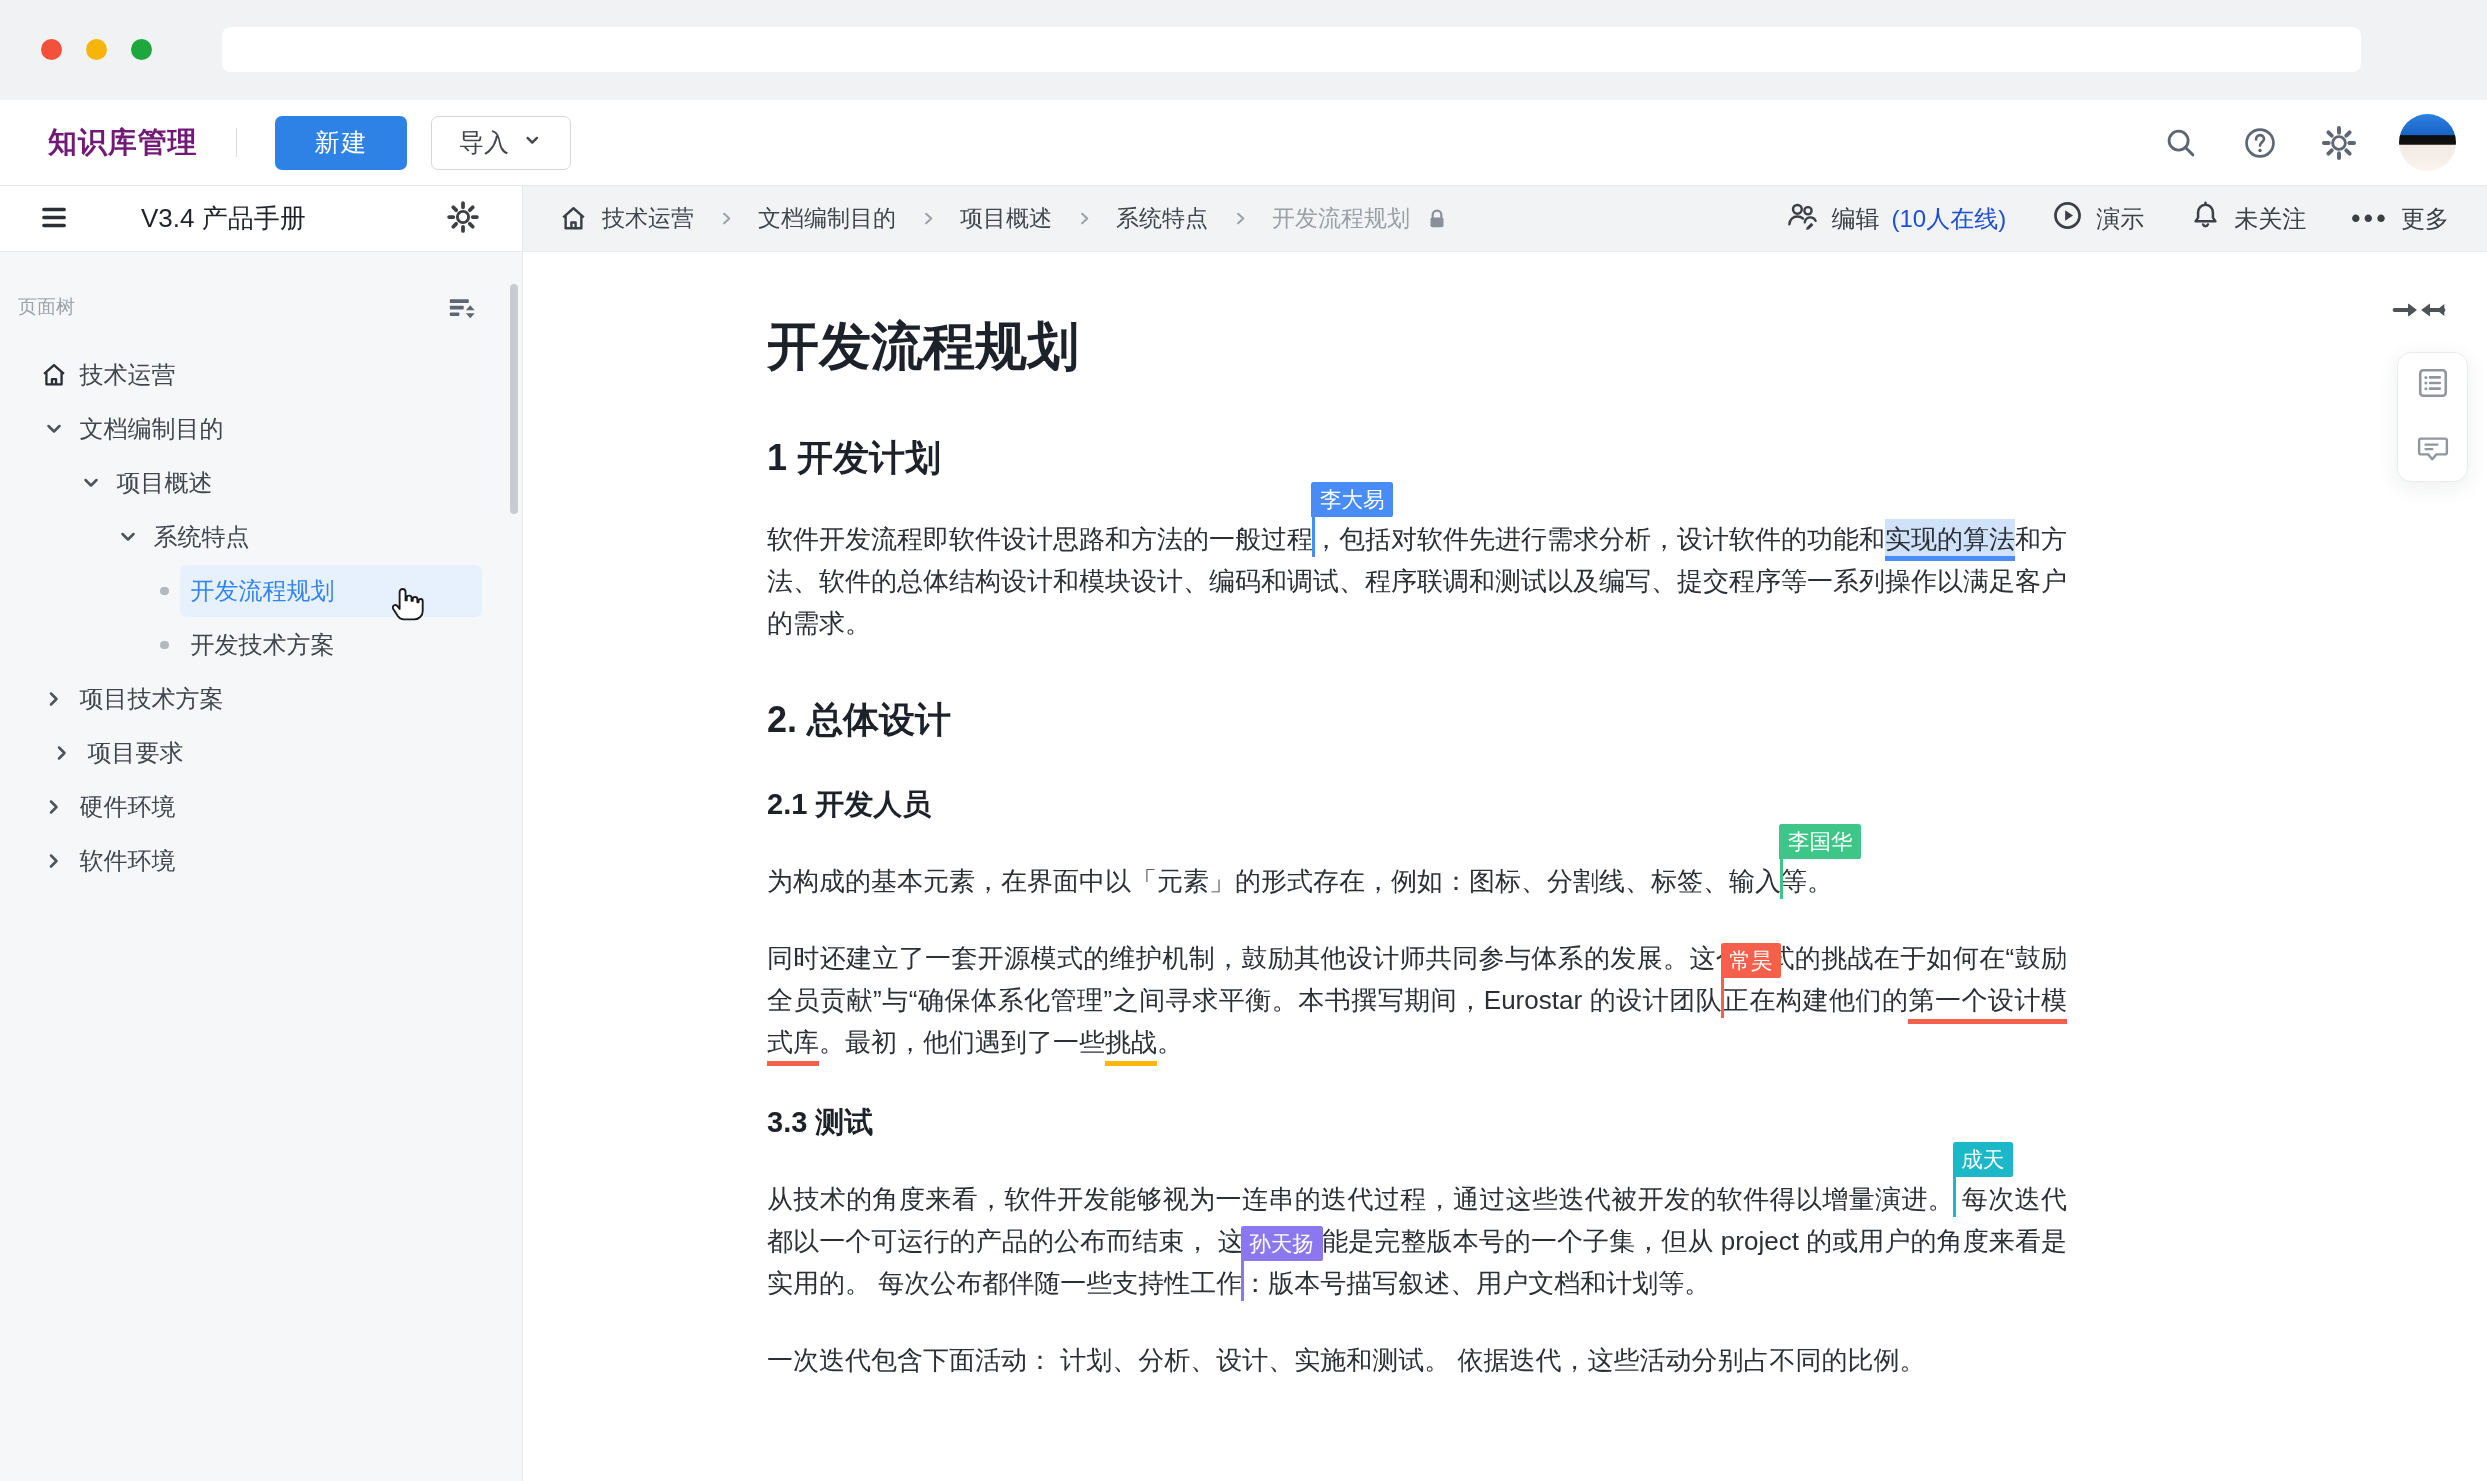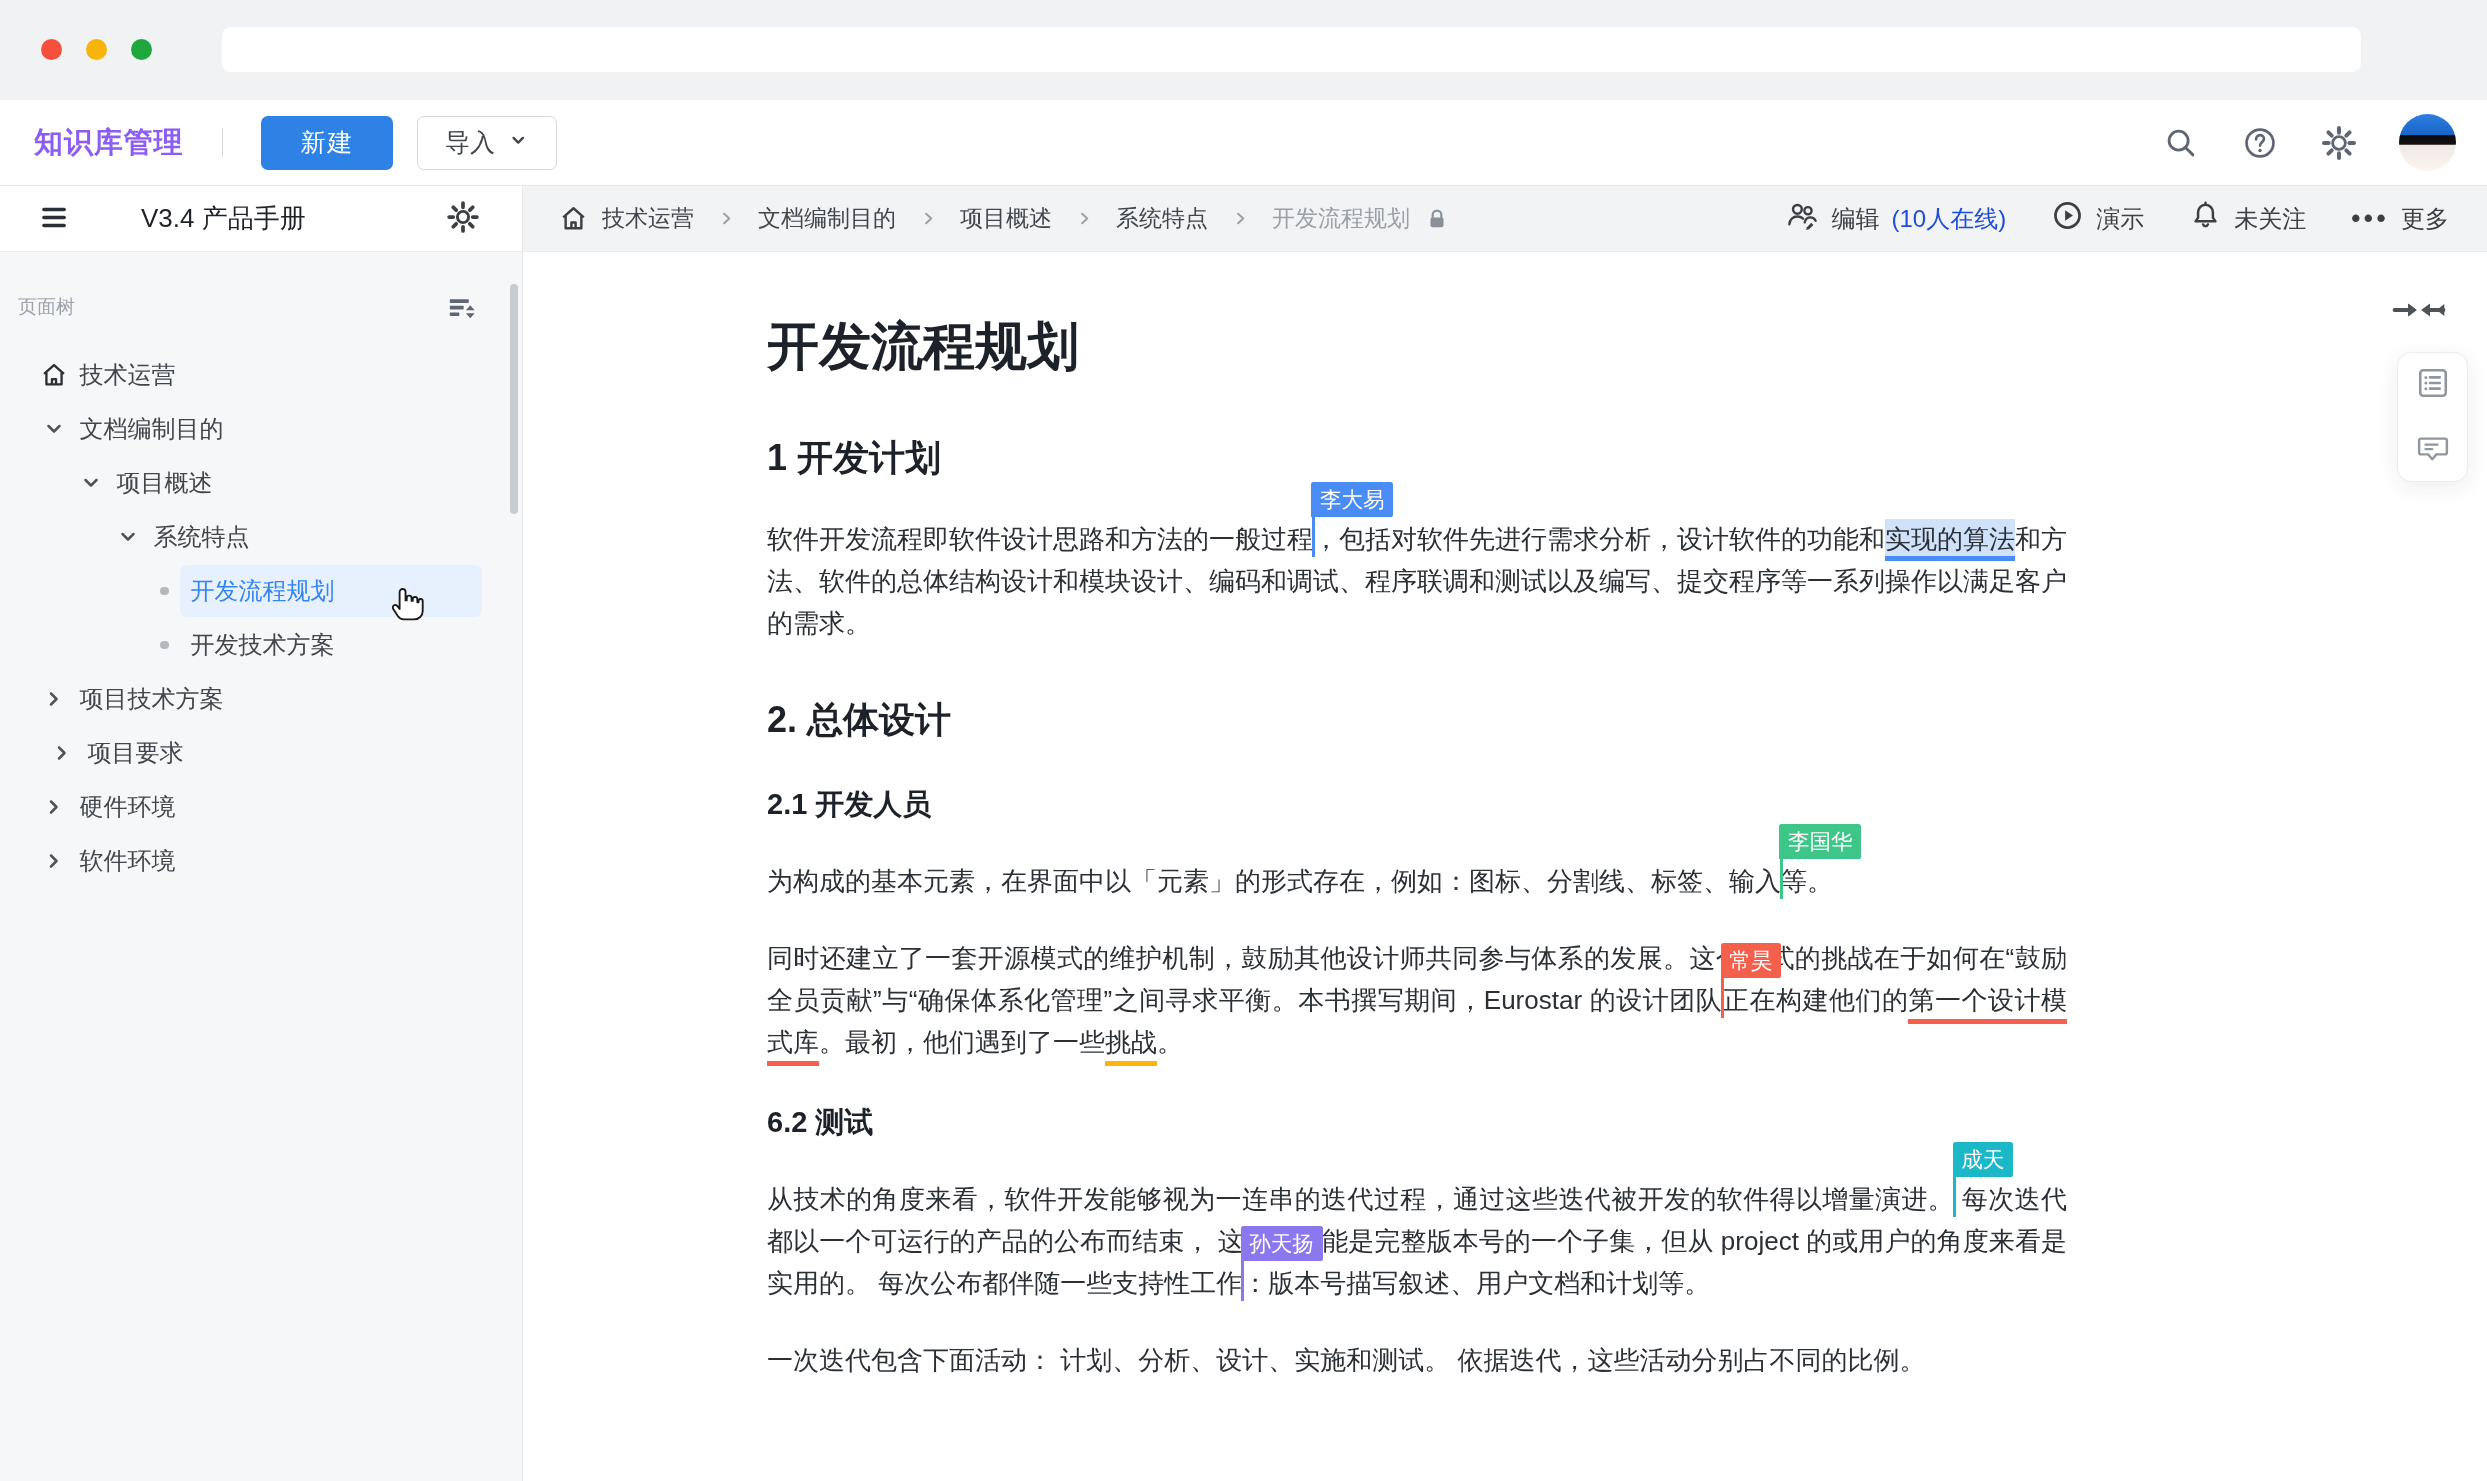--- a/index.html
+++ b/index.html
@@ -11,21 +11,21 @@
   .titlebar { position:relative; height:100px; background:#f1f2f4; }
   .traffic { position:absolute; top:39px; left:41px; display:flex; gap:24px; }
   .light { width:21px; height:21px; border-radius:50%; }
   .light.red { background:#f4503c; }
   .light.yellow { background:#f7b50c; }
   .light.green { background:#1ea73c; }
   .urlbar { position:absolute; left:222px; top:27px; width:2139px; height:45px; background:#fff; border-radius:8.6px; }
 
   
   .appbar { position:relative; height:86px; background:#fff; border-bottom:1.7px solid #e6e7e9; display:flex; align-items:center; }
-  .app-title { font-size:29px; font-weight:700; color:#8b5cf6; margin-left:34px; letter-spacing:0.9px; }
+  .app-title { font-size:29px; font-weight:700; color:#701a75; margin-left:48px; letter-spacing:0.9px; }
   .vdiv { width:1.7px; height:29px; background:#d9dbde; margin:0 38px 0 38px; }
   .btn-new { width:132px; height:54px; background:#2e82e6; color:#fff; font-size:25px; border:none; border-radius:7px; display:flex; align-items:center; justify-content:center; letter-spacing:1.7px; }
   .btn-import { width:140px; height:54px; background:#fff; color:#41464d; font-size:25px; border:1.7px solid #d5d7da; border-radius:7px; display:flex; align-items:center; justify-content:center; gap:12px; margin-left:24px; }
   .appbar-right { margin-left:auto; display:flex; align-items:center; gap:41px; margin-right:31px; }
   .hicon { width:38px; height:38px; display:flex; align-items:center; justify-content:center; }
   .avatar { width:57px; height:57px; border-radius:50%; background:linear-gradient(180deg,#2c80e0 0%,#1a64c8 36%,#0d0d0d 38%,#111 53%,#f2e9e4 55%,#fbf4ef 100%); }
 
   
   .main { display:flex; height:1295px; }
   .sidebar { position:relative; width:523px; background:#f6f7f8; border-right:1.7px solid #e8e9eb; flex:none; }
@@ -345,21 +345,21 @@
       <div class="doc-area">
         <div class="doc">
           <h1>开发流程规划</h1>
           <div id="doc-blocks">
               <h2>1 开发计划</h2>
               <p>软件开发流程即软件设计思路和方法的一般过程<span class="ccur" style="--c: var(--c-blue);"><span class="caret"></span><span class="tag">李大易</span></span>，包括对软件先进行需求分析，设计软件的功能和<span class="hl-blue">实现的算法</span>和方法、软件的总体结构设计和模块设计、编码和调试、程序联调和测试以及编写、提交程序等一系列操作以满足客户的需求。</p>
               <h2>2. 总体设计</h2>
               <h3>2.1 开发人员</h3>
               <p>为构成的基本元素，在界面中以「元素」的形式存在，例如：图标、分割线、标签、输入<span class="ccur" style="--c: var(--c-green);"><span class="caret"></span><span class="tag">李国华</span></span>等。</p>
               <p>同时还建立了一套开源模式的维护机制，鼓励其他设计师共同参与体系的发展。这个模式的挑战在于如何在“鼓励全员贡献”与“确保体系化管理”之间寻求平衡。本书撰写期间，Eurostar 的设计团队<span class="ccur" style="--c: var(--c-red);"><span class="caret"></span><span class="tag">常昊</span></span>正在构建他们的<span class="u-red">第一个设计模式库</span>。最初，他们遇到了一些<span class="u-amber">挑战</span>。</p>
-              <h3>6.2 测试</h3>
+              <h3>3.3 测试</h3>
               <p>从技术的角度来看，软件开发能够视为一连串的迭代过程，通过这些迭代被开发的软件得以增量演进。<span class="ccur" style="--c: var(--c-teal);"><span class="caret"></span><span class="tag">成天</span></span> 每次迭代都以一个可运行的产品的公布而结束， 这产品可能是完整版本号的一个子集，但从 project 的或用户的角度来看是实用的。 每次公布都伴随一些支持性工作<span class="ccur" style="--c: var(--c-purple);"><span class="caret"></span><span class="tag">孙天扬</span></span>：版本号描写叙述、用户文档和计划等。</p>
               <p>一次迭代包含下面活动： 计划、分析、设计、实施和测试。 依据迭代，这些活动分别占不同的比例。</p>
             </div>
         </div>
 
         <span class="fold">
           <svg width="54" height="26" viewBox="0 0 64 30">
               <g stroke="#4e5358" stroke-width="4.5" stroke-linecap="round">
                 <path d="M3 15h17M61 15H44"></path>
               </g>

